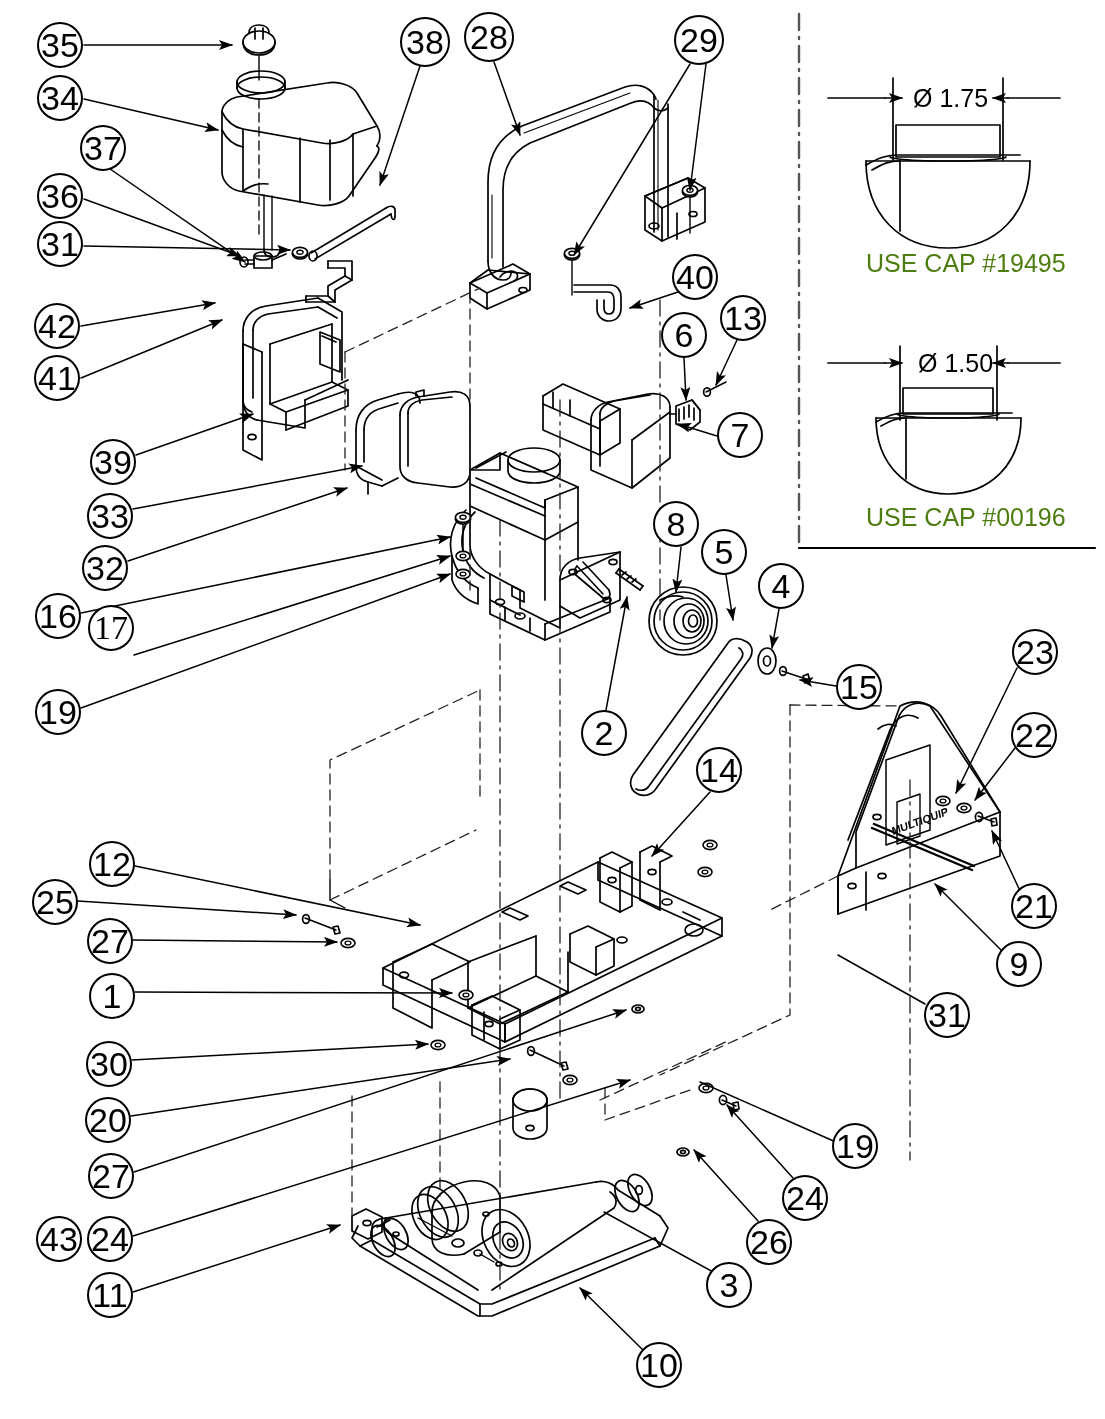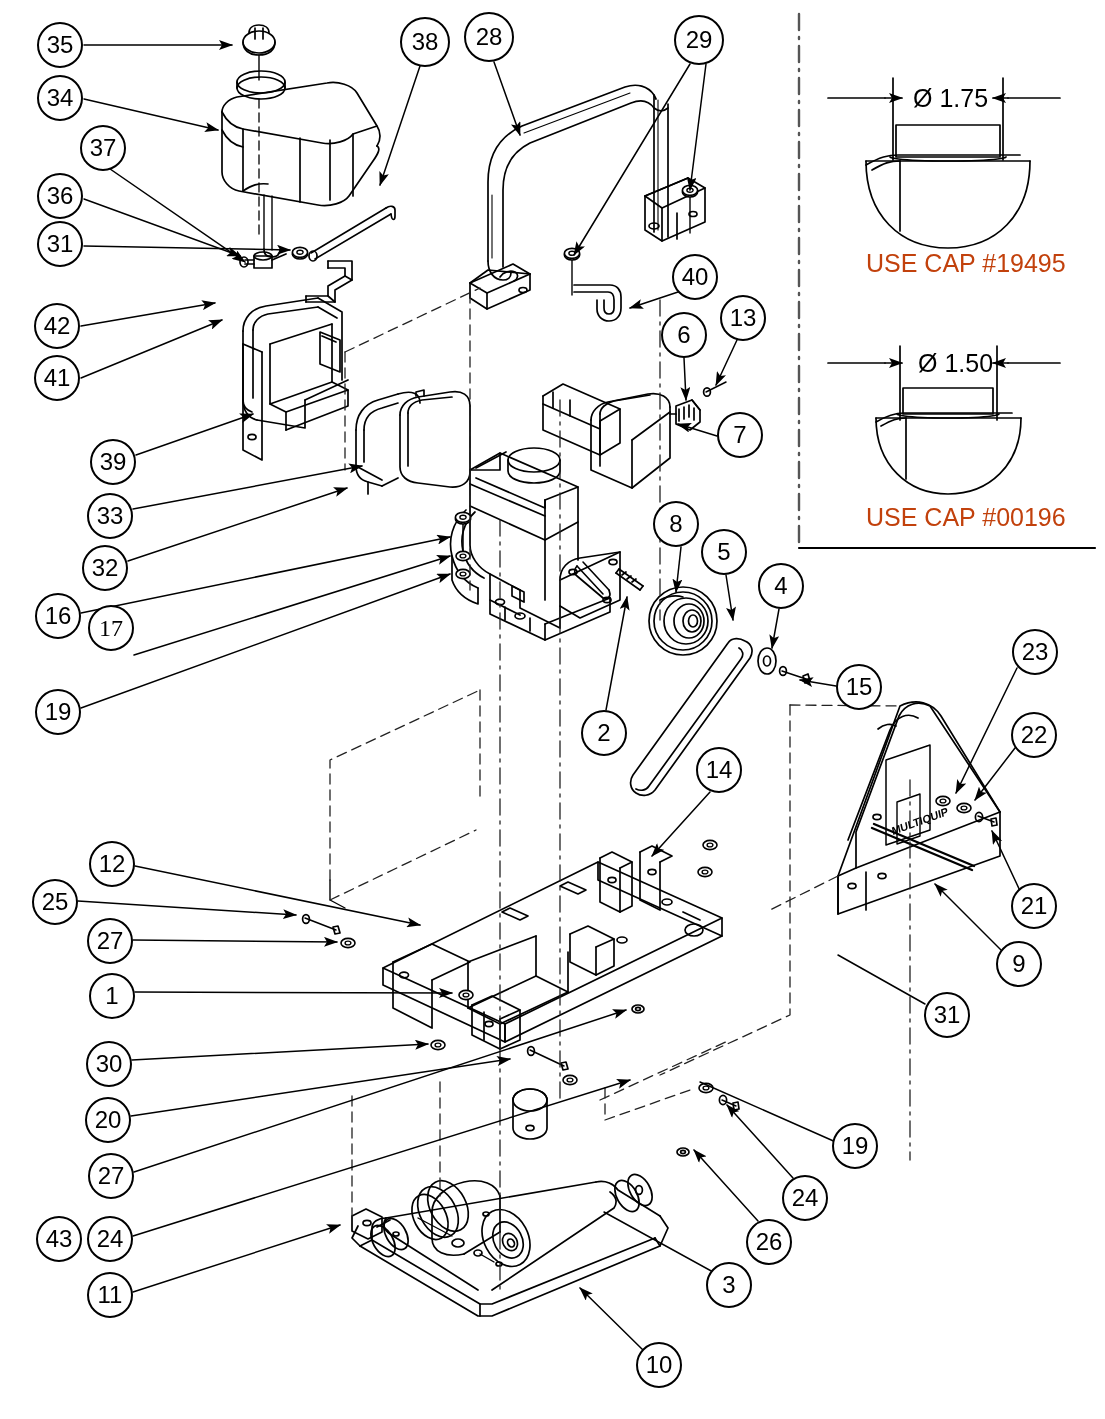--- a/index.html
+++ b/index.html
@@ -8,38 +8,38 @@
     font-family:"Liberation Sans", sans-serif;
     width:1105px;height:1419px;overflow:hidden;position:relative;
   }
   #sheet{position:relative;width:1105px;height:1419px;background:#fff;}
   #art{position:absolute;left:0;top:0;width:1105px;height:1419px;}
 
   
   .balloon{
     position:absolute;border:2px solid #000;border-radius:50%;
     background:#fff;display:flex;align-items:center;justify-content:center;
-    font-size:24px;line-height:1;color:#000;box-sizing:border-box;
+    font-size:34px;line-height:1;color:#000;box-sizing:border-box;
     font-family:"Liberation Sans", sans-serif;
   }
   .b46{width:46px;height:46px;margin-left:-23px;margin-top:-23px;}
   .b50{width:50px;height:50px;margin-left:-25px;margin-top:-25px;}
 
   
   .inset-title{
     position:absolute;font-size:25px;letter-spacing:.4px;color:#000;
     text-decoration:underline;text-underline-offset:5px;
     white-space:nowrap;font-family:"Liberation Sans", sans-serif;
   }
   .dim-label{
     position:absolute;font-size:25px;color:#000;white-space:nowrap;
     font-family:"Liberation Sans", sans-serif;
   }
   .cap-label{
-    position:absolute;font-size:25px;color:#c2410c;white-space:nowrap;
+    position:absolute;font-size:25px;color:#4d7c0f;white-space:nowrap;
     font-family:"Liberation Sans", sans-serif;
   }
   .logo-text{
     position:absolute;font-size:11px;font-weight:bold;color:#000;
     white-space:nowrap;font-family:"Liberation Sans", sans-serif;
   }
 </style>
 </head>
 <body>
 

